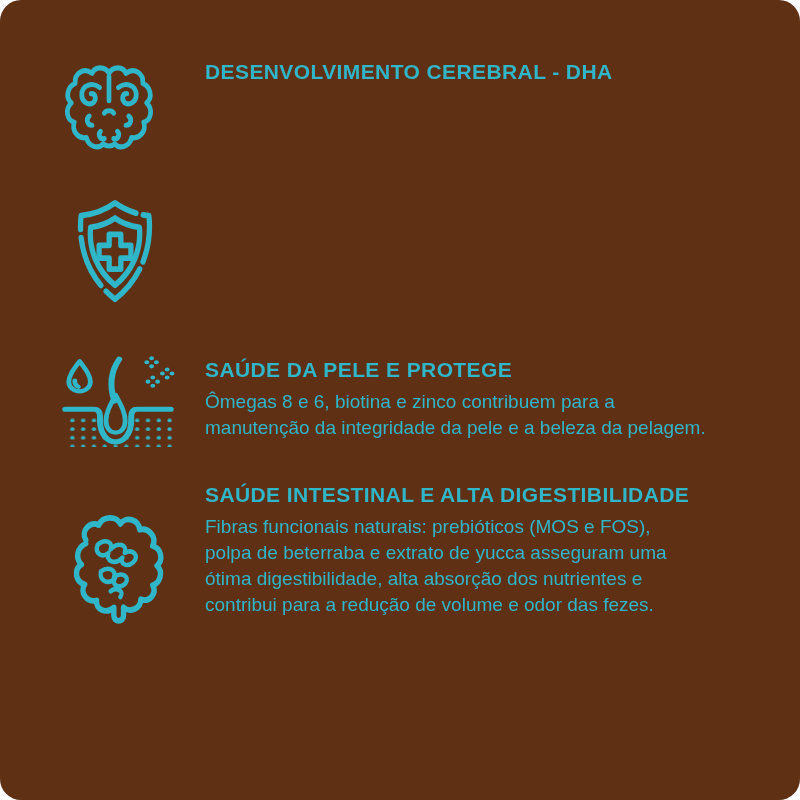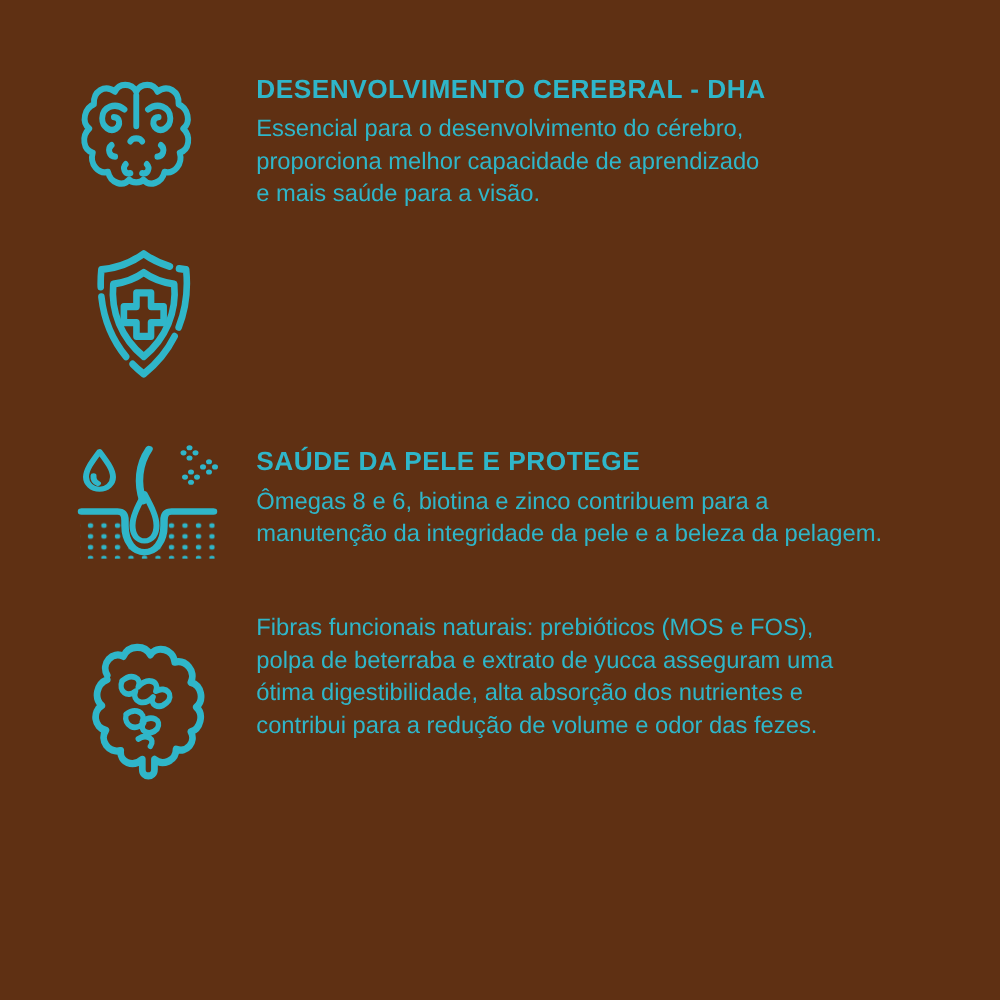--- a/index.html
+++ b/index.html
@@ -2,20 +2,21 @@
 <html><head>
 <meta charset="utf-8">
 <style>
   html,body{margin:0;padding:0;}
   .canvas{
     position:relative;
     width:800px;height:800px;
     background:#5f3013;
     overflow:hidden;
     font-family:"Liberation Sans", sans-serif;
+    border-radius:21px;
   }
   .icon{position:absolute;}
   .icon svg{display:block;width:100%;height:100%;}
   .ln{fill:none;stroke:#2fb6c9;stroke-width:5;stroke-linecap:round;stroke-linejoin:round;}
   .ln-thin{fill:none;stroke:#2fb6c9;stroke-width:4;stroke-linecap:round;stroke-linejoin:round;}
   .dot{fill:#2fb6c9;stroke:none;}
   .mask{fill:#5f3013;stroke:none;}
   .text{
     position:absolute;
     left:205px;width:580px;
@@ -58,23 +59,20 @@
       <path class="ln" d="M60 27 C68 21 79 25 79 34 C79 41 72 45 67 42 C63 39 64 33 69 33"></path>
       <path class="ln" d="M45 52 C47 49 53 49 55 52"></path>
       <path class="ln" d="M29 55 C25 58 27 64 32 64"></path>
       <path class="ln" d="M71 55 C75 58 73 64 68 64"></path>
       <path class="ln" d="M41 70 C38 73 40 78 45 77"></path>
       <path class="ln" d="M59 70 C62 73 60 78 55 77"></path>
     </svg>
   </div>
   <div class="text text-s1">
     <h2 class="title">DESENVOLVIMENTO CEREBRAL - DHA</h2>
-    <p class="body">Essencial para o desenvolvimento do cérebro,
-proporciona melhor capacidade de aprendizado
-e mais saúde para a visão.</p>
   </div>
 
   <div class="icon icon-s2" role="img" aria-label="shield-cross-icon">
     <svg viewBox="0 0 100 100" preserveAspectRatio="none">
       <path class="ln" stroke-dasharray="46 7" d="M50 6 C41 12 29 16 18 17 C15 44 25 71 50 89 C75 71 85 44 82 17 C71 16 59 12 50 6 Z"></path>
       <path class="ln" d="M50 19 C44 23 35 26 27 27 C25 46 33 64 50 77 C67 64 75 46 73 27 C65 26 56 23 50 19 Z"></path>
       <path class="ln" d="M44.5 33 L55.5 33 L55.5 42.5 L65 42.5 L65 53.5 L55.5 53.5 L55.5 63 L44.5 63 L44.5 53.5 L35 53.5 L35 42.5 L44.5 42.5 Z"></path>
     </svg>
   </div>
 
@@ -116,19 +114,20 @@
 
   <div class="icon icon-s4" role="img" aria-label="intestine-icon">
     <svg viewBox="0 0 100 100" preserveAspectRatio="none">
       <path class="ln" d="M22 26 C17 18 26 9 34 13 C38 5 50 5 54 12 C59 5 71 8 72 17 C80 15 88 23 84 31 C92 33 94 43 88 48 C94 53 91 63 84 65 C88 72 81 80 73 77 C73 85 63 89 57 84 L57 91 C57 97 48 97 48 91 L48 84 C41 90 31 86 32 78 C23 80 16 71 21 64 C12 62 11 51 18 47 C12 42 14 32 22 29"></path>
       <path class="ln-thin" d="M33 30 C40 24 48 28 45 34 C52 27 61 30 58 37 C66 33 72 40 66 45 C60 50 53 46 56 41 C49 48 40 44 43 37 C37 42 30 37 33 30"></path>
       <path class="ln-thin" d="M36 53 C43 48 51 52 48 58 C55 53 63 57 59 63 C53 69 45 64 49 59 C43 65 34 61 36 53"></path>
       <path class="ln-thin" d="M45 70 C51 66 58 70 54 75"></path>
     </svg>
   </div>
   <div class="text text-s4">
+    <h2 class="title">SAÚDE INTESTINAL E ALTA DIGESTIBILIDADE</h2>
     <p class="body">Fibras funcionais naturais: prebióticos (MOS e FOS),
 polpa de beterraba e extrato de yucca asseguram uma
 ótima digestibilidade, alta absorção dos nutrientes e
 contribui para a redução de volume e odor das fezes.</p>
   </div>
 
 </div>
 
 </body></html>

